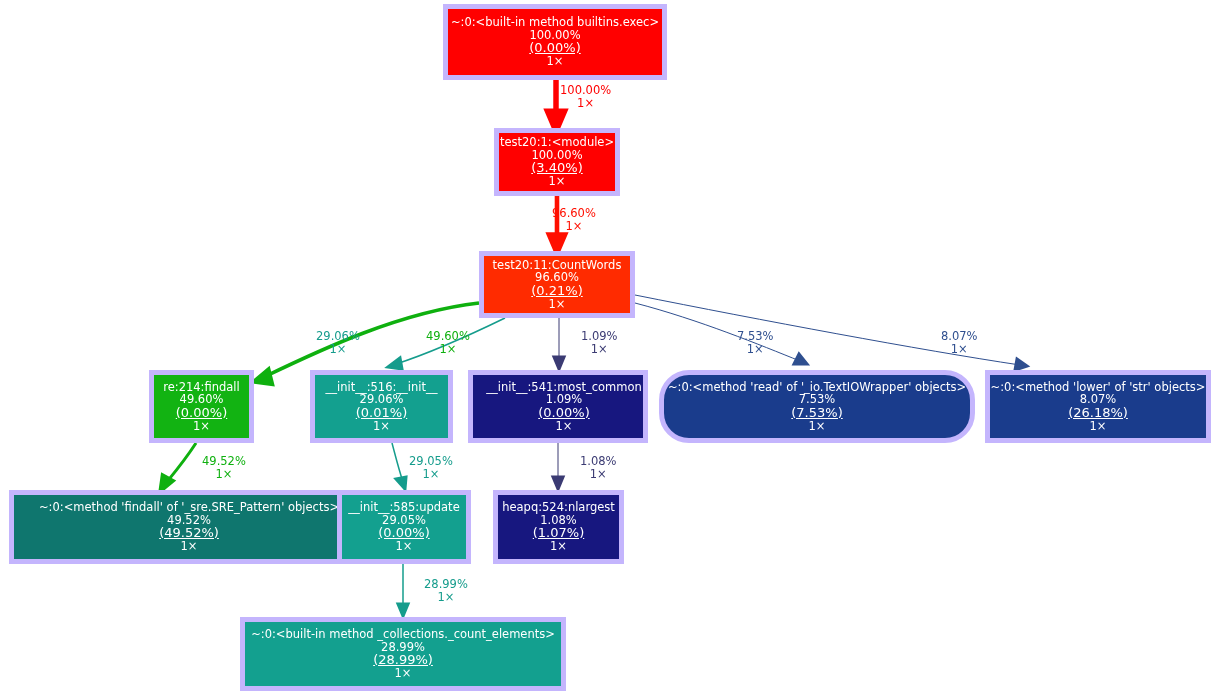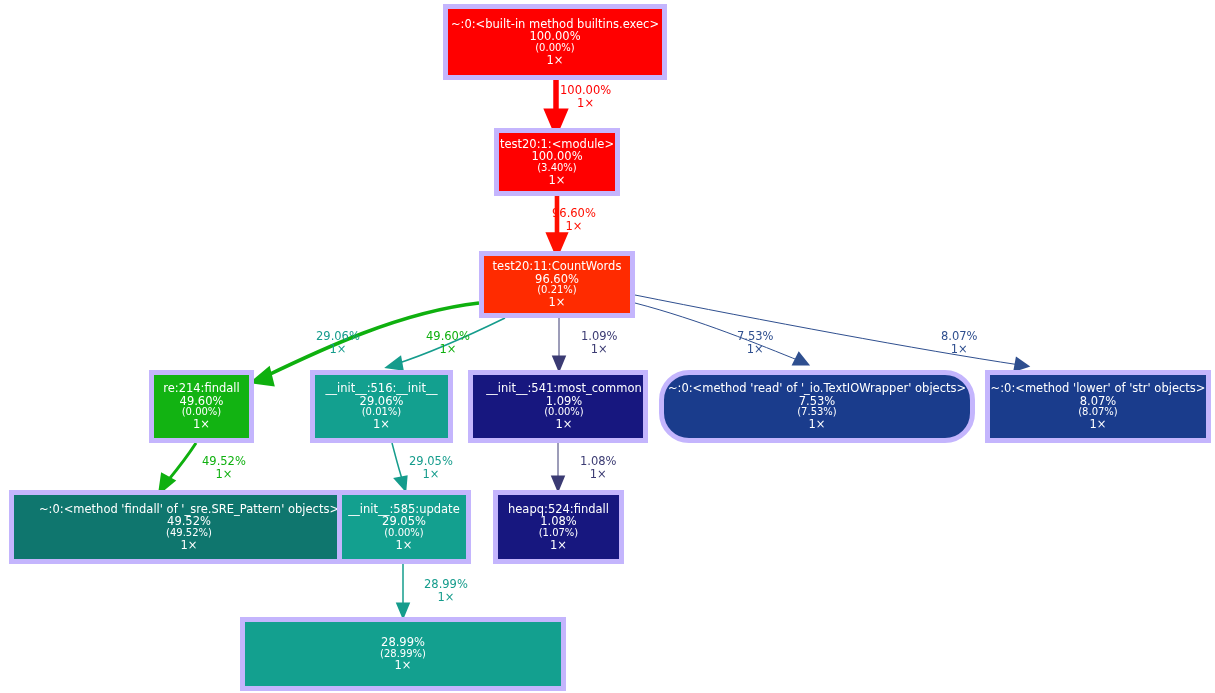--- a/index.html
+++ b/index.html
@@ -41,21 +41,22 @@
     line-height: 1.08;
     white-space: nowrap;
   }
   .node .n-label {
     font-size: 11.5px;
   }
   .node .n-total {
     font-size: 11.5px;
   }
   .node .n-self {
-    font-size: 10px;
+    font-size: 13px;
+    text-decoration: underline;
   }
   .node .n-calls {
     font-size: 11.5px;
   }
   .edge-label {
     position: absolute;
     font-size: 11.5px;
     line-height: 1.12;
     text-align: center;
     white-space: nowrap;
@@ -196,39 +197,40 @@
     </div>
     <div class="node" title="~:0:&lt;method 'read' of '_io.TextIOWrapper' objects&gt;" style="left: 659px; top: 370px; width: 316px; height: 73px; background: rgb(26, 60, 140); border-radius: 30px;">
       <div class="n-label">~:0:&lt;method 'read' of '_io.TextIOWrapper' objects&gt;</div>
       <div class="n-total">7.53%</div>
       <div class="n-self">(7.53%)</div>
       <div class="n-calls">1×</div>
     </div>
     <div class="node" title="~:0:&lt;method 'lower' of 'str' objects&gt;" style="left: 985px; top: 370px; width: 226px; height: 73px; background: rgb(26, 60, 140);">
       <div class="n-label">~:0:&lt;method 'lower' of 'str' objects&gt;</div>
       <div class="n-total">8.07%</div>
-      <div class="n-self">(8.07%)</div>
+      <div class="n-self">(26.18%)</div>
       <div class="n-calls">1×</div>
     </div>
     <div class="node" title="~:0:&lt;method 'findall' of '_sre.SRE_Pattern' objects&gt;" style="left: 9px; top: 490px; width: 360px; height: 74px; background: #0f766e;">
       <div class="n-label">~:0:&lt;method 'findall' of '_sre.SRE_Pattern' objects&gt;</div>
       <div class="n-total">49.52%</div>
       <div class="n-self">(49.52%)</div>
       <div class="n-calls">1×</div>
     </div>
     <div class="node" title="__init__:585:update" style="left: 337px; top: 490px; width: 134px; height: 74px; background: rgb(19, 160, 143);">
       <div class="n-label">__init__:585:update</div>
       <div class="n-total">29.05%</div>
       <div class="n-self">(0.00%)</div>
       <div class="n-calls">1×</div>
     </div>
     <div class="node" title="heapq:524:nlargest" style="left: 493px; top: 490px; width: 131px; height: 74px; background: rgb(23, 23, 127);">
-      <div class="n-label">heapq:524:findall</div>
+      <div class="n-label">heapq:524:nlargest</div>
       <div class="n-total">1.08%</div>
       <div class="n-self">(1.07%)</div>
       <div class="n-calls">1×</div>
     </div>
     <div class="node" title="~:0:&lt;built-in method _collections._count_elements&gt;" style="left: 240px; top: 617px; width: 326px; height: 74px; background: rgb(19, 160, 143);">
+      <div class="n-label">~:0:&lt;built-in method _collections._count_elements&gt;</div>
       <div class="n-total">28.99%</div>
       <div class="n-self">(28.99%)</div>
       <div class="n-calls">1×</div>
     </div>
   </div>
 
 </body></html>

